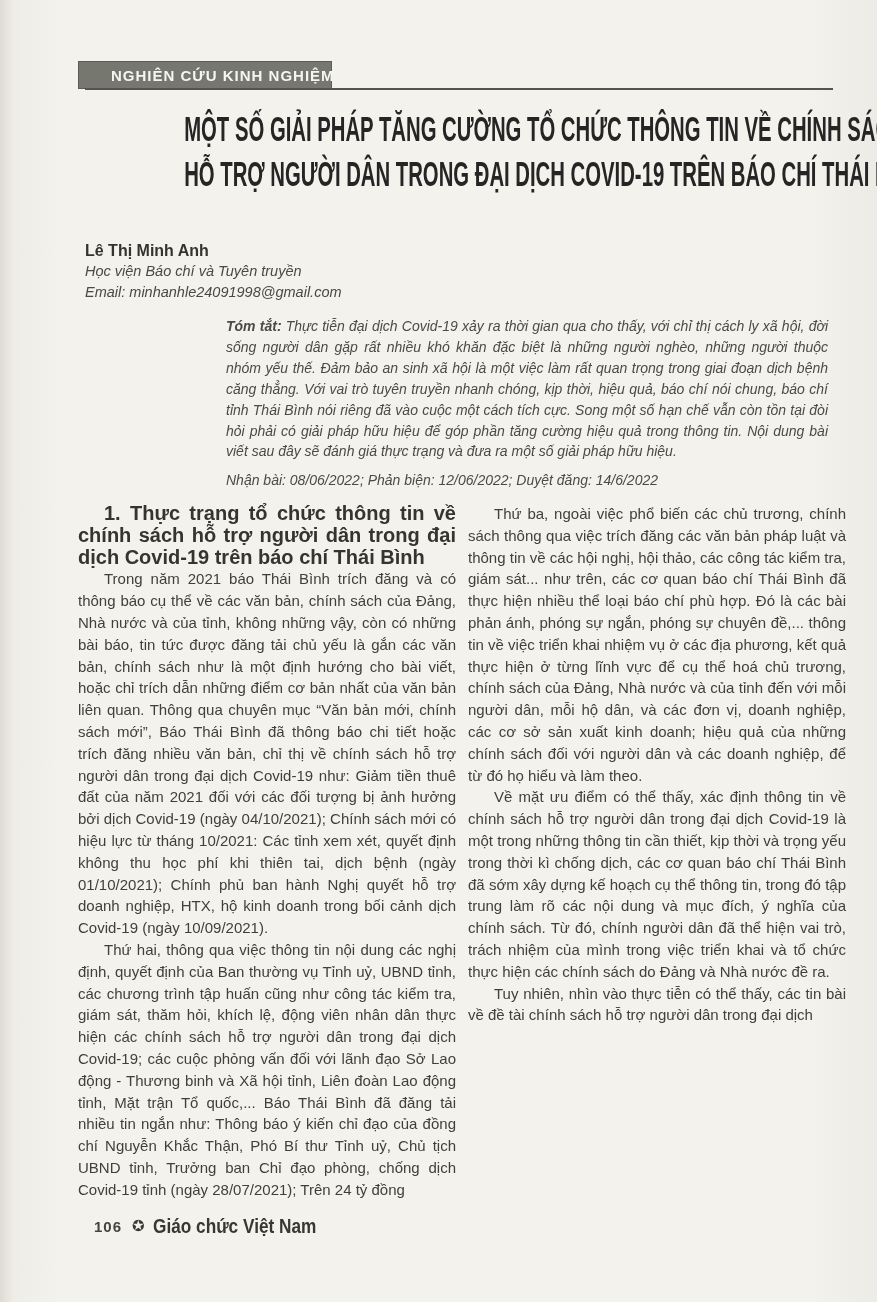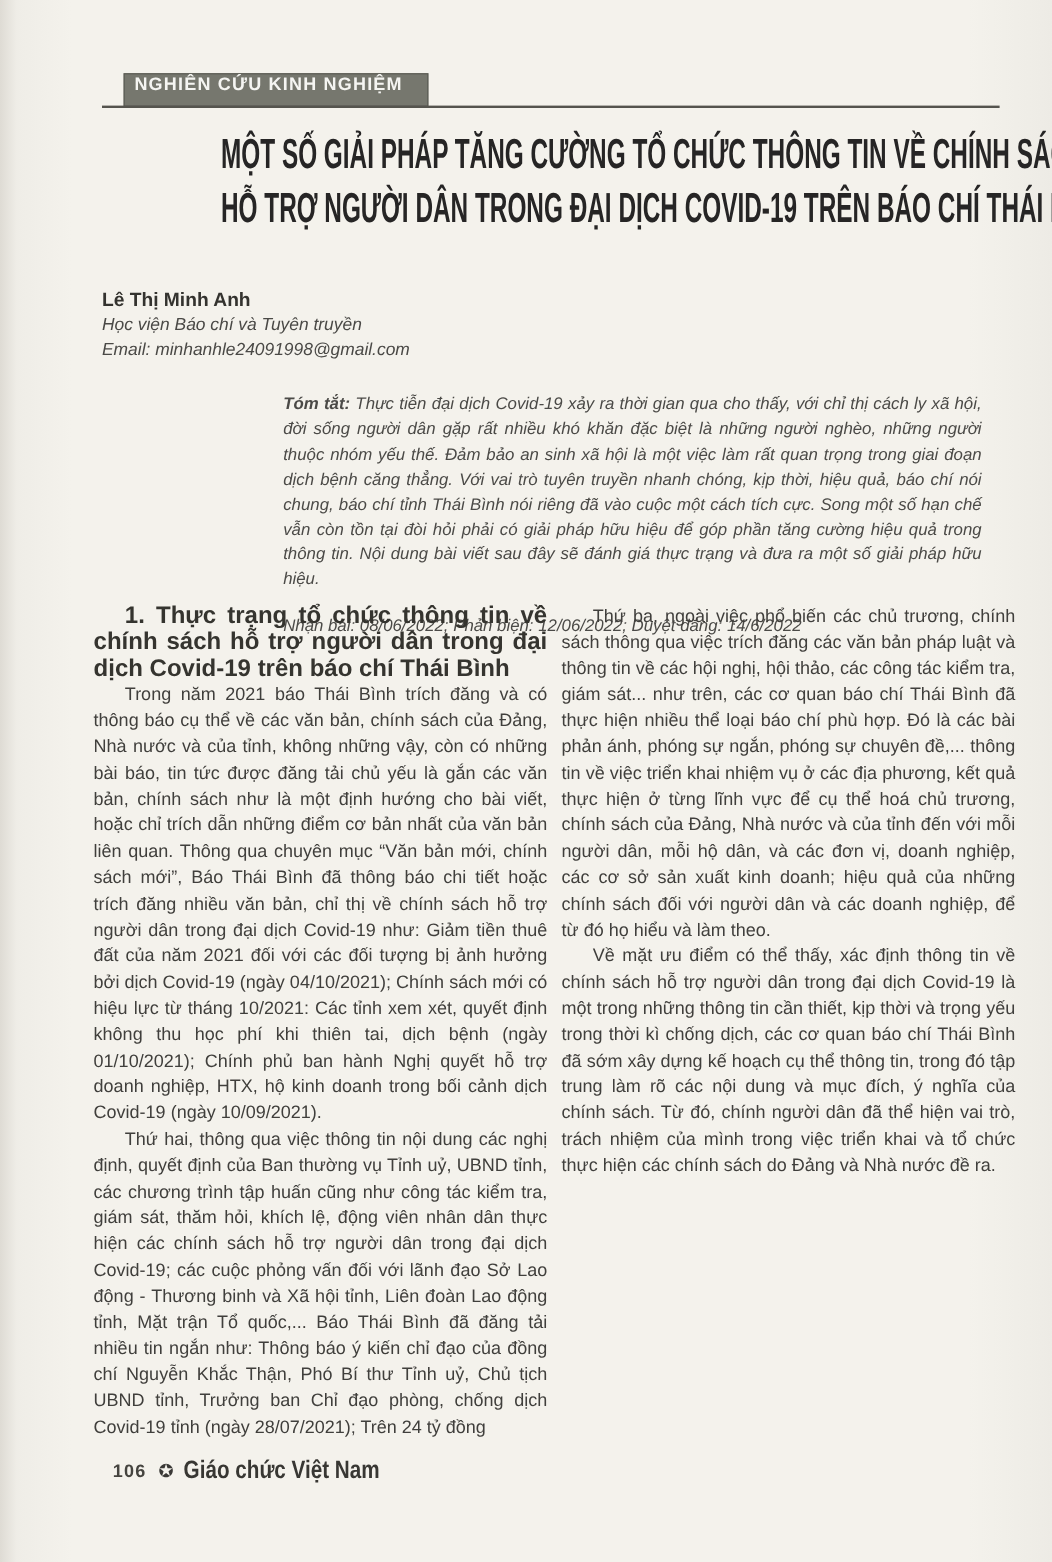--- a/index.html
+++ b/index.html
@@ -4,44 +4,44 @@
 <style>
   html,body{margin:0;padding:0;}
   body{font-family:"Liberation Sans","DejaVu Sans",sans-serif;background:#d8d5cf;}
   .page{
     position:relative;width:877px;height:1302px;overflow:hidden;margin:0 auto;
     background:linear-gradient(90deg,#dedbd4 0px,#efede7 14px,#f4f2ec 60px,#f4f2ec 92%,#edebe5 100%);
     color:#3f3e3c;
   }
   
   .section-bar{
-    position:absolute;left:103px;top:61px;width:254px;height:28px;
+    position:absolute;left:78px;top:61px;width:254px;height:28px;
     background:#76776e;border:1px solid #5c5d55;box-sizing:border-box;
-    display:flex;padding-left:8px;
+    display:flex;align-items:center;padding-left:32px;
   }
   .section-bar span{
     color:#f5f5f2;font-weight:bold;font-size:15px;letter-spacing:1px;white-space:nowrap;
   }
   .header-rule{position:absolute;left:85px;top:88px;width:748px;height:2px;background:#55544e;}
   
   .title{
     position:absolute;left:0;top:106px;width:877px;margin:0;text-align:center;
     color:#262525;font-weight:bold;
   }
   .title-line{
     display:block;white-space:nowrap;font-size:35px;line-height:45px;
     transform:scaleX(0.58);transform-origin:50% 50%;letter-spacing:0px;
   }
   
   .author{position:absolute;left:85px;top:240px;line-height:21px;}
   .author-name{font-weight:bold;font-size:16px;color:#34332f;}
   .author-affiliation,.author-email{font-style:italic;font-size:14.5px;color:#4a4946;}
   
   .abstract{position:absolute;left:218px;top:308px;width:618px;}
-  .abstract p{margin:18px;font-style:italic;font-size:14px;line-height:20.9px;color:#4b4a47;text-align:justify;}
+  .abstract p{margin:8px;font-style:italic;font-size:14px;line-height:20.9px;color:#4b4a47;text-align:justify;}
   .abstract .lbl{font-weight:bold;}
   
   .columns{position:absolute;left:78px;top:503px;width:768px;display:flex;gap:12px;}
   .col{width:378px;}
   .body-heading{
     margin:0;font-size:20px;font-weight:bold;line-height:21.8px;color:#35342f;
     text-align:justify;text-indent:26px;
   }
   .gap-top{margin-top:21px;}
   .body-para{
@@ -86,20 +86,21 @@
 
   <div class="columns">
     <div class="col">
       <h2 class="body-heading">1. Thực trạng tổ chức thông tin về chính sách hỗ trợ người dân trong đại dịch Covid-19 trên báo chí Thái Bình</h2>
       <p class="body-para">Trong năm 2021 báo Thái Bình trích đăng và có thông báo cụ thể về các văn bản, chính sách của Đảng, Nhà nước và của tỉnh, không những vậy, còn có những bài báo, tin tức được đăng tải chủ yếu là gắn các văn bản, chính sách như là một định hướng cho bài viết, hoặc chỉ trích dẫn những điểm cơ bản nhất của văn bản liên quan. Thông qua chuyên mục “Văn bản mới, chính sách mới”, Báo Thái Bình đã thông báo chi tiết hoặc trích đăng nhiều văn bản, chỉ thị về chính sách hỗ trợ người dân trong đại dịch Covid-19 như: Giảm tiền thuê đất của năm 2021 đối với các đối tượng bị ảnh hưởng bởi dịch Covid-19 (ngày 04/10/2021); Chính sách mới có hiệu lực từ tháng 10/2021: Các tỉnh xem xét, quyết định không thu học phí khi thiên tai, dịch bệnh (ngày 01/10/2021); Chính phủ ban hành Nghị quyết hỗ trợ doanh nghiệp, HTX, hộ kinh doanh trong bối cảnh dịch Covid-19 (ngày 10/09/2021).</p>
       <p class="body-para">Thứ hai, thông qua việc thông tin nội dung các nghị định, quyết định của Ban thường vụ Tỉnh uỷ, UBND tỉnh, các chương trình tập huấn cũng như công tác kiểm tra, giám sát, thăm hỏi, khích lệ, động viên nhân dân thực hiện các chính sách hỗ trợ người dân trong đại dịch Covid-19; các cuộc phỏng vấn đối với lãnh đạo Sở Lao động - Thương binh và Xã hội tỉnh, Liên đoàn Lao động tỉnh, Mặt trận Tổ quốc,... Báo Thái Bình đã đăng tải nhiều tin ngắn như: Thông báo ý kiến chỉ đạo của đồng chí Nguyễn Khắc Thận, Phó Bí thư Tỉnh uỷ, Chủ tịch UBND tỉnh, Trưởng ban Chỉ đạo phòng, chống dịch Covid-19 tỉnh (ngày 28/07/2021); Trên 24 tỷ đồng</p>
     </div>
     <div class="col">
       <p class="body-para">Thứ ba, ngoài việc phổ biến các chủ trương, chính sách thông qua việc trích đăng các văn bản pháp luật và thông tin về các hội nghị, hội thảo, các công tác kiểm tra, giám sát... như trên, các cơ quan báo chí Thái Bình đã thực hiện nhiều thể loại báo chí phù hợp. Đó là các bài phản ánh, phóng sự ngắn, phóng sự chuyên đề,... thông tin về việc triển khai nhiệm vụ ở các địa phương, kết quả thực hiện ở từng lĩnh vực để cụ thể hoá chủ trương, chính sách của Đảng, Nhà nước và của tỉnh đến với mỗi người dân, mỗi hộ dân, và các đơn vị, doanh nghiệp, các cơ sở sản xuất kinh doanh; hiệu quả của những chính sách đối với người dân và các doanh nghiệp, để từ đó họ hiểu và làm theo.</p>
       <p class="body-para">Về mặt ưu điểm có thể thấy, xác định thông tin về chính sách hỗ trợ người dân trong đại dịch Covid-19 là một trong những thông tin cần thiết, kịp thời và trọng yếu trong thời kì chống dịch, các cơ quan báo chí Thái Bình đã sớm xây dựng kế hoạch cụ thể thông tin, trong đó tập trung làm rõ các nội dung và mục đích, ý nghĩa của chính sách. Từ đó, chính người dân đã thể hiện vai trò, trách nhiệm của mình trong việc triển khai và tổ chức thực hiện các chính sách do Đảng và Nhà nước đề ra.</p>
+      <p class="body-para">Tuy nhiên, nhìn vào thực tiễn có thể thấy, các tin bài về đề tài chính sách hỗ trợ người dân trong đại dịch</p>
     </div>
   </div>
 
   <div class="footer">
     <span class="page-num">106</span>
     <span class="emblem">✪</span>
     <span class="journal-name">Giáo chức Việt Nam</span>
   </div>
 
 </div>

